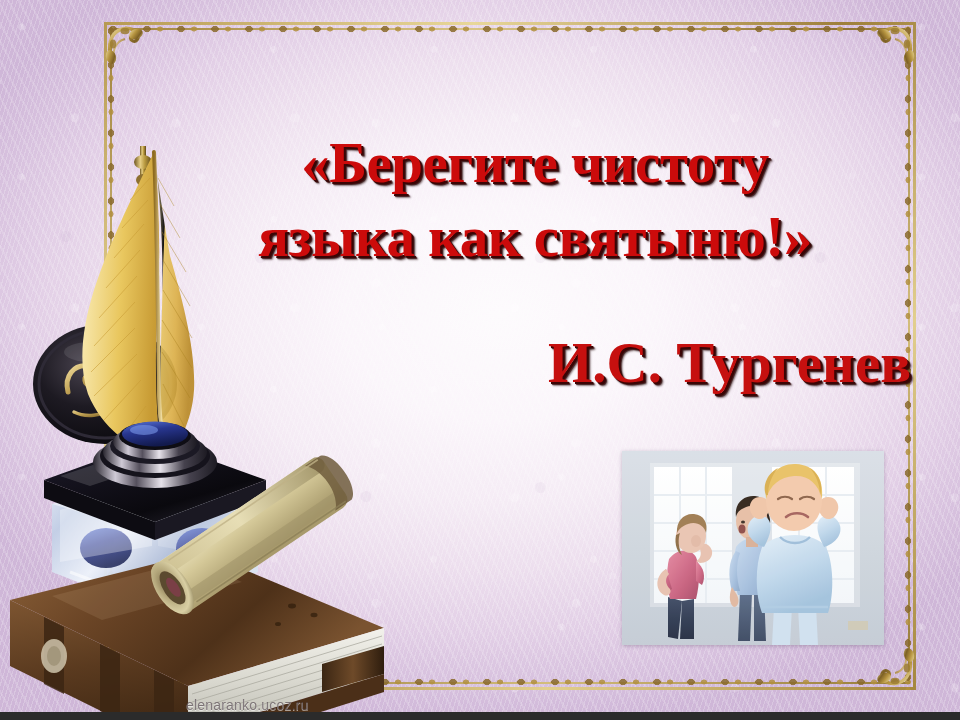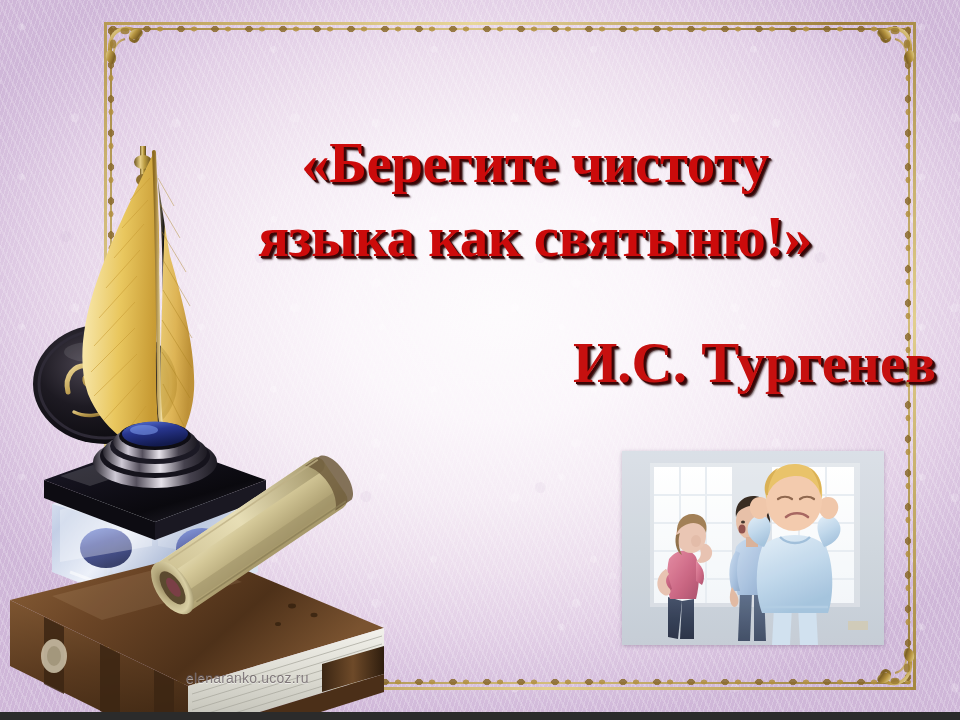--- a/index.html
+++ b/index.html
@@ -115,21 +115,21 @@
     color: #CC0B0B;
     text-shadow:
       2px 2px 0 #3a0505,
       3px 3px 1px rgba(40,4,4,.80),
       4px 4px 2px rgba(30,3,3,.45);
     white-space: pre-line;
     font-family: "Liberation Serif", "DejaVu Serif", serif;
   }
   .author {
     position: absolute;
-    left: 164px;  top: 332px;
+    left: 139px;  top: 332px;
     width: 772px;
     text-align: right;
     font-weight: 700;
     font-size: 57px;
     line-height: 1.1;
     color: #C6100F;
     text-shadow:
       2px 2px 0 #3a0505,
       3px 3px 1px rgba(40,4,4,.80),
       4px 4px 2px rgba(30,3,3,.45);
@@ -174,21 +174,21 @@
     width: 262px; height: 194px;
     overflow: hidden;
     background: #cdd4dc;
     box-shadow: 0 1px 4px rgba(90,70,100,.35);
   }
   .photo svg { width: 100%; height: 100%; display: block; }
 
   
   .watermark {
     position: absolute;
-    left: 186px; top: 670px;
+    left: 186px; top: 697px;
     font-family: "Liberation Sans", "DejaVu Sans", sans-serif;
     font-size: 14px;
     letter-spacing: .2px;
     color: rgba(92,80,86,.72);
     text-shadow: 0 1px 0 rgba(255,255,255,.55);
     white-space: nowrap;
   }
 </style>
 </head>
 <body>

